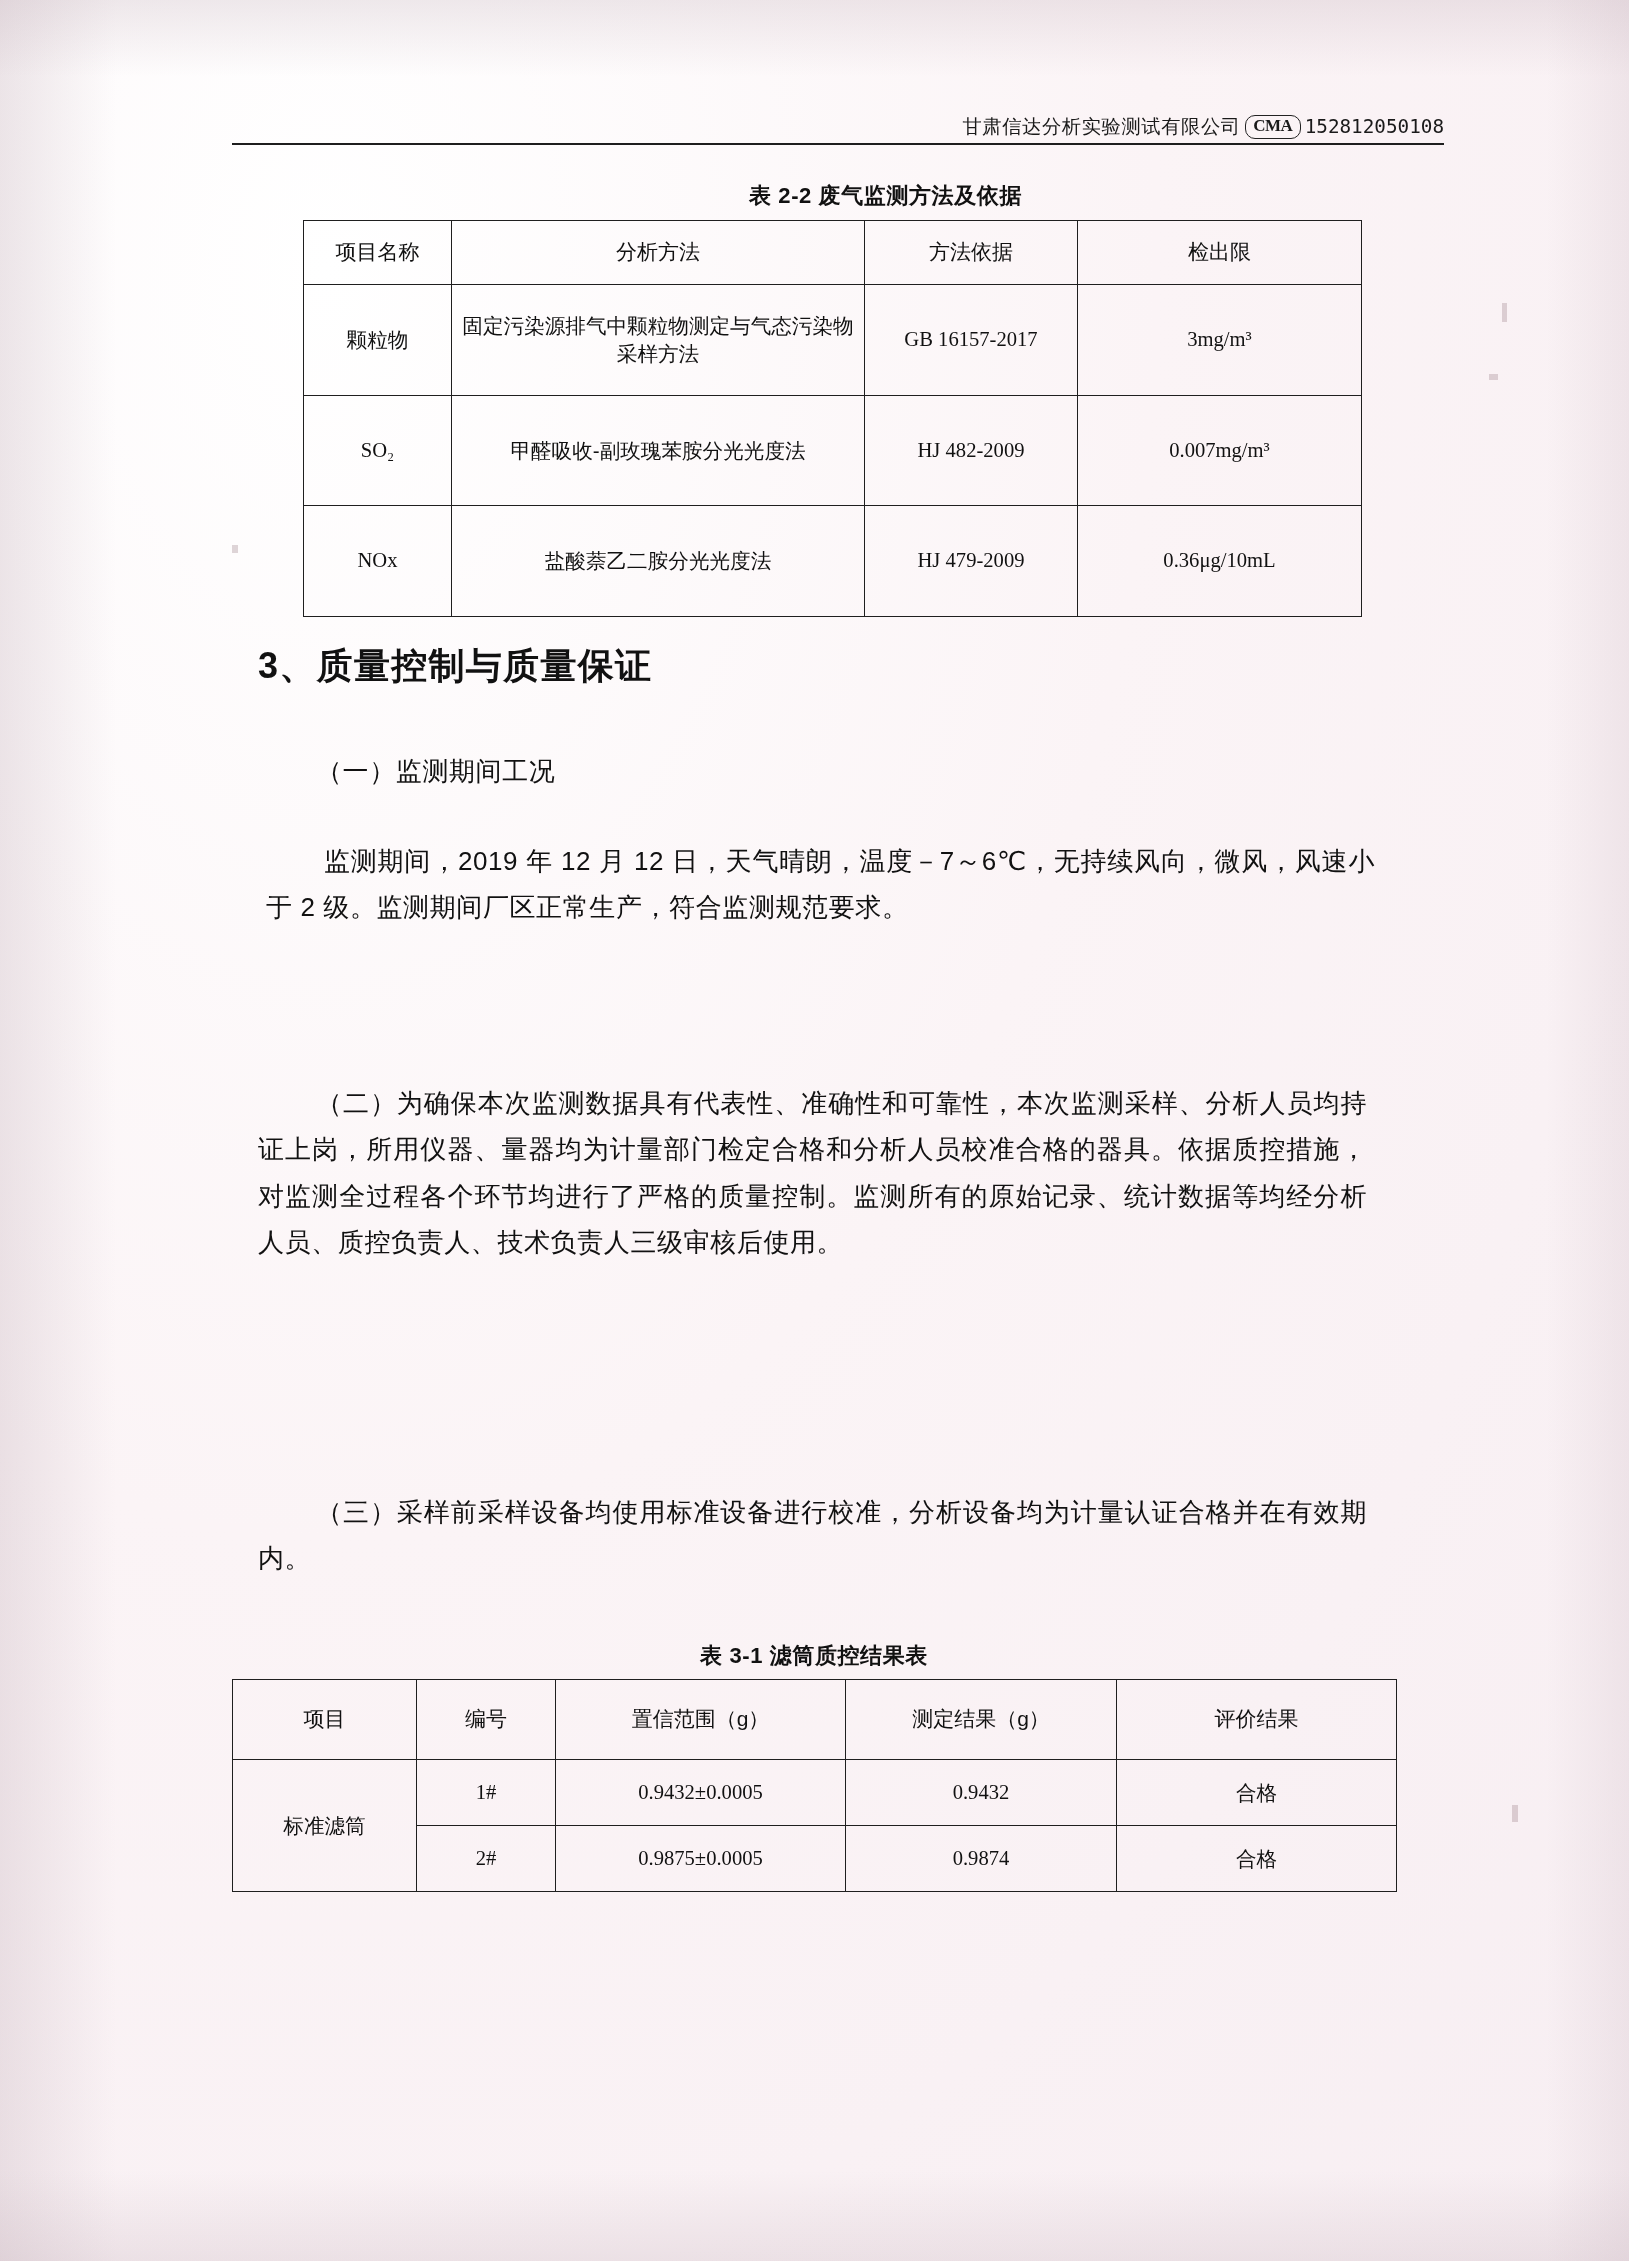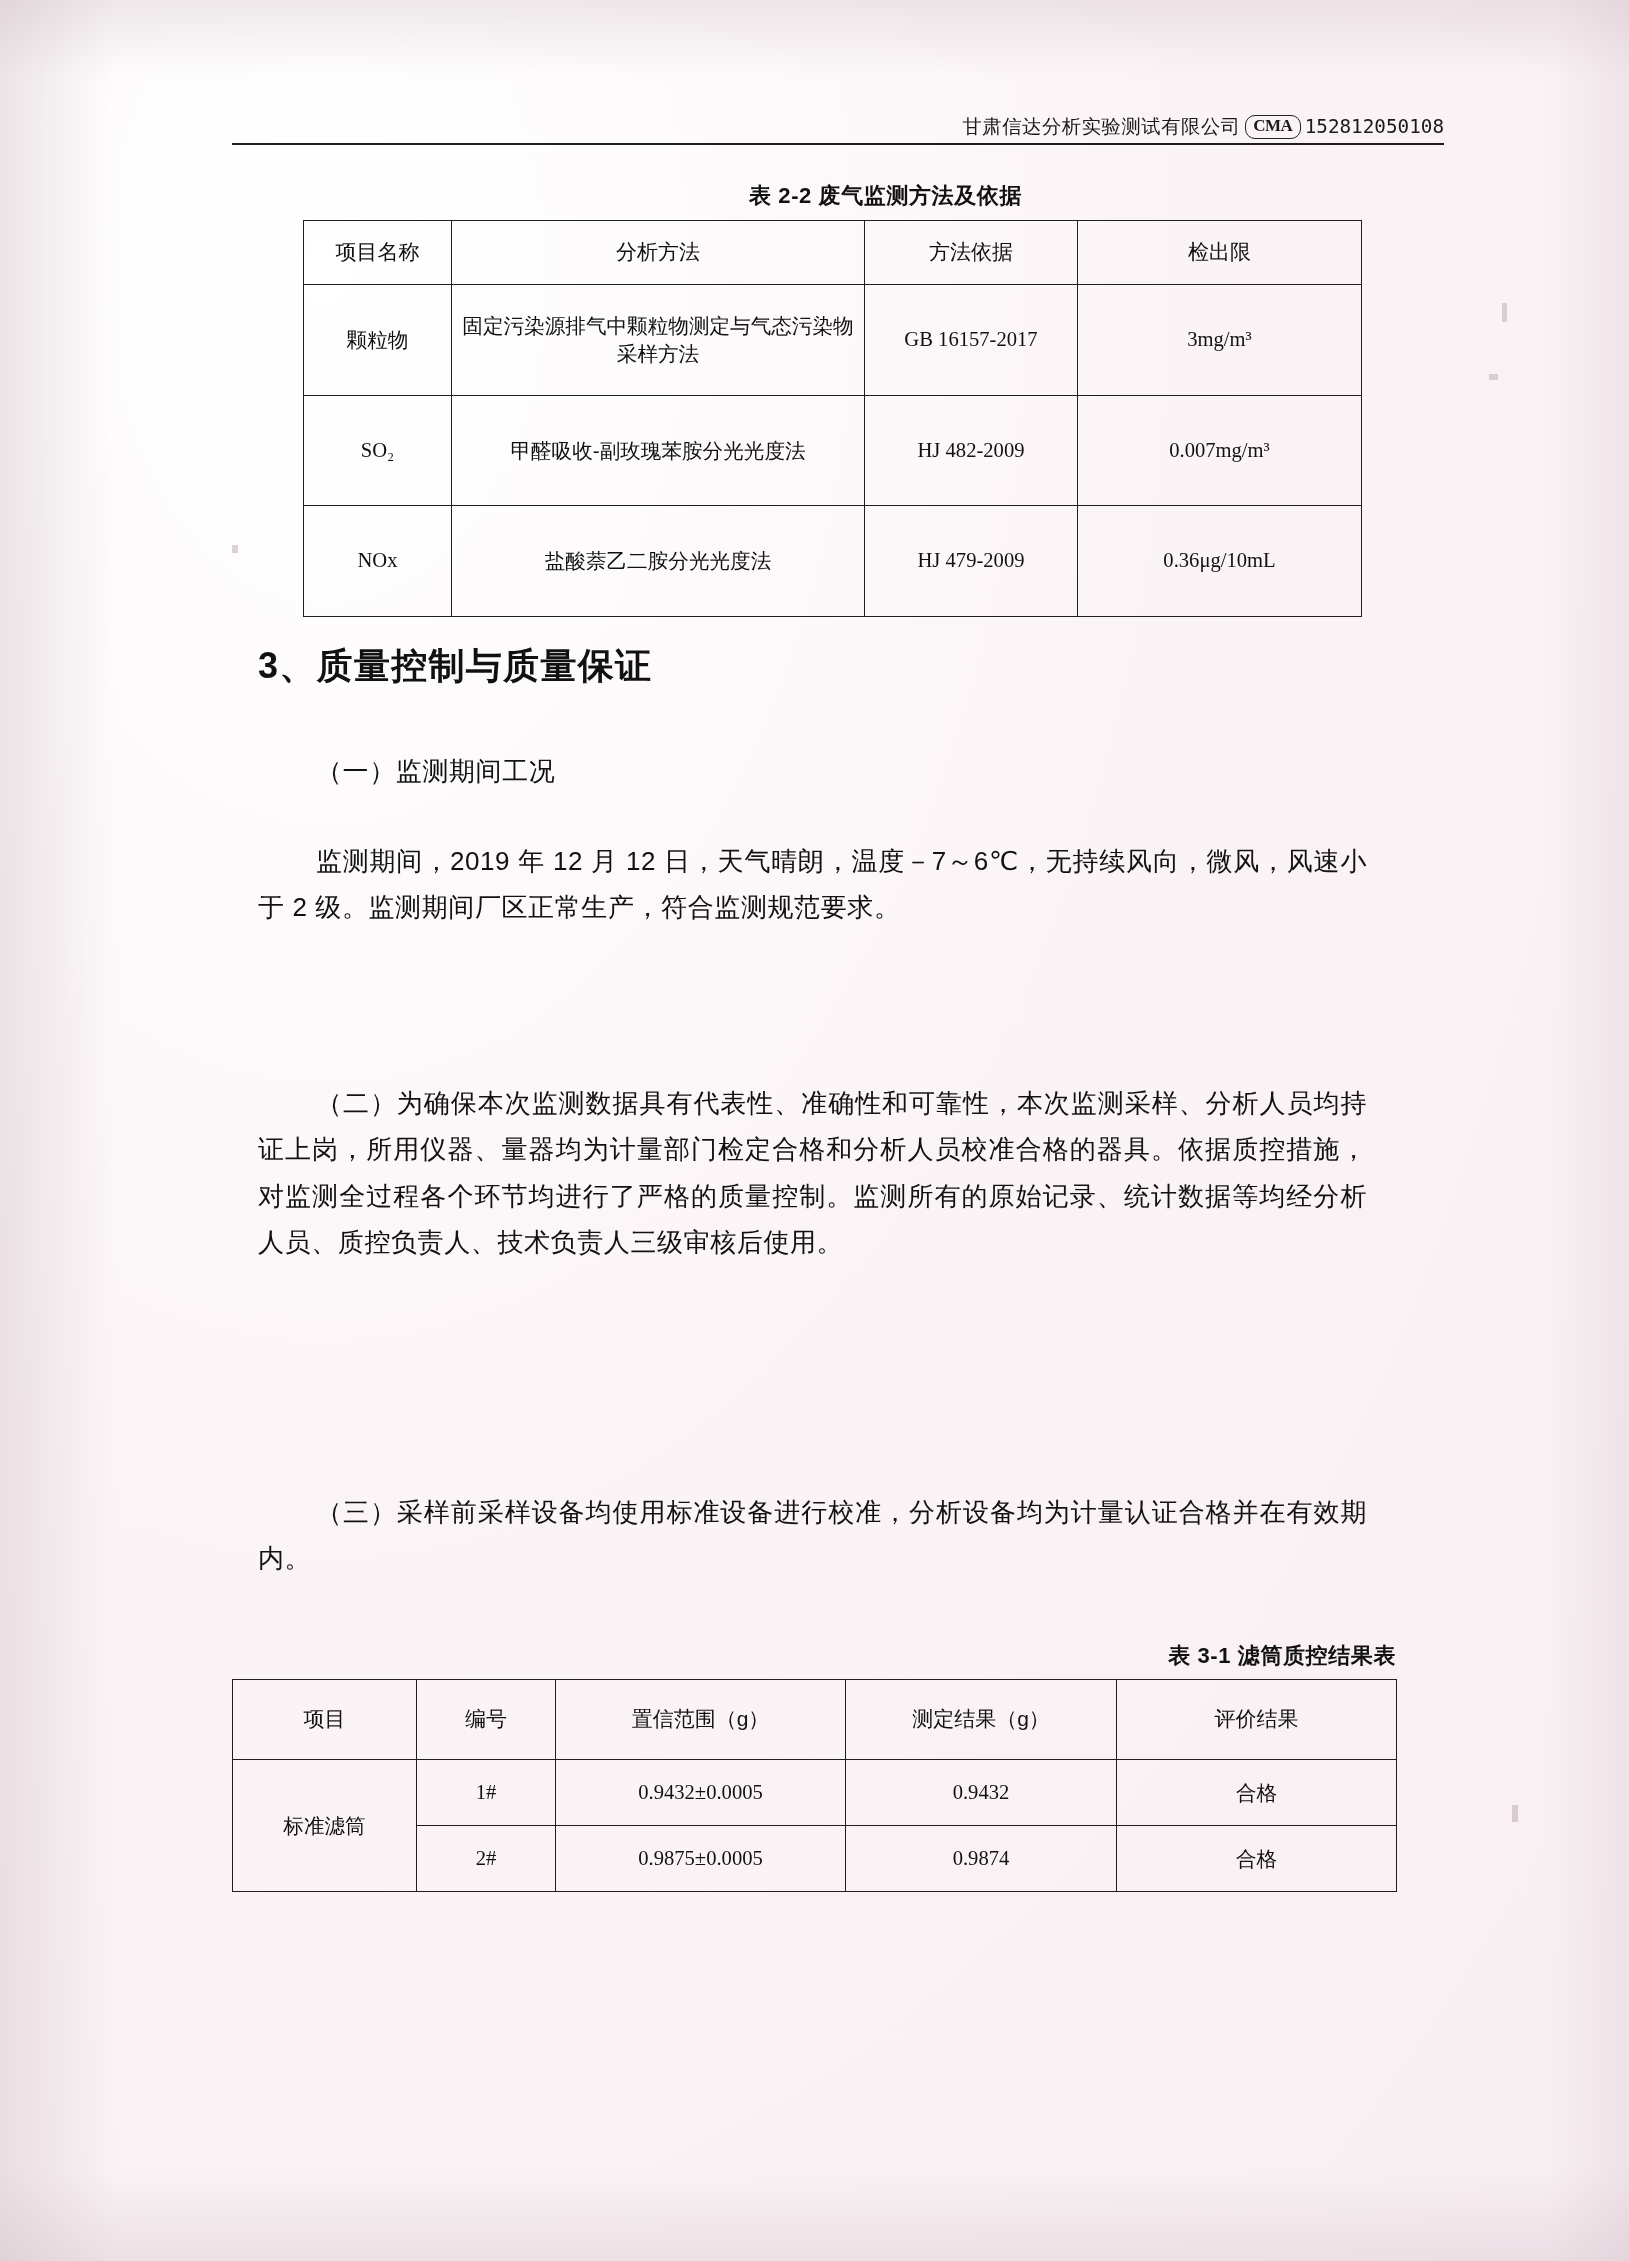--- a/index.html
+++ b/index.html
@@ -152,32 +152,32 @@
   .para {
     position: absolute;
     font-family: "Liberation Sans", "DejaVu Sans", sans-serif;
     font-size: 26px;
     color: #111;
     line-height: 1.78;
     letter-spacing: 0.6px;
     text-align: justify;
   }
   .p1 { left: 316px; top: 748px; width: 1045px; }
-  .p2 { left: 258px; top: 838px; width: 1109px; text-indent: 58px; }
+  .p2 { left: 266px; top: 838px; width: 1109px; text-indent: 58px; }
   .p3 { left: 258px; top: 1080px; width: 1109px; text-indent: 58px; }
   .p4 { left: 258px; top: 1489px; width: 1109px; text-indent: 58px; }
 
   
   .t31-wrap {
     position: absolute;
     left: 232px;
     top: 1641px;
     width: 1164px;
   }
-  .t31-caption { margin-bottom: 7.7px; text-align: right; }
+  .t31-caption { margin-bottom: 7.7px; }
   table.t31 { width: 1164px; }
   table.t31 td { height: 52px; }
   table.t31 tr.hdr-row td { height: 67px; margin-top: 10px; }
 
   
   .footer {
     position: absolute;
     left: 0;
     top: 2054px;
     width: 1630px;

